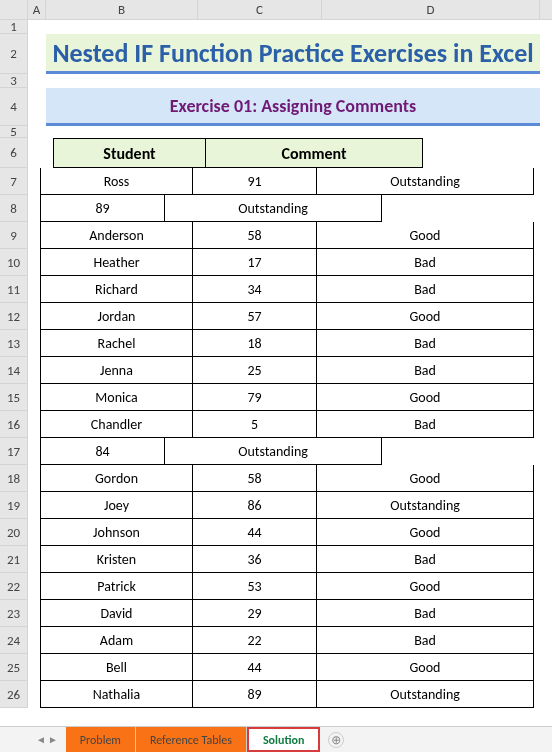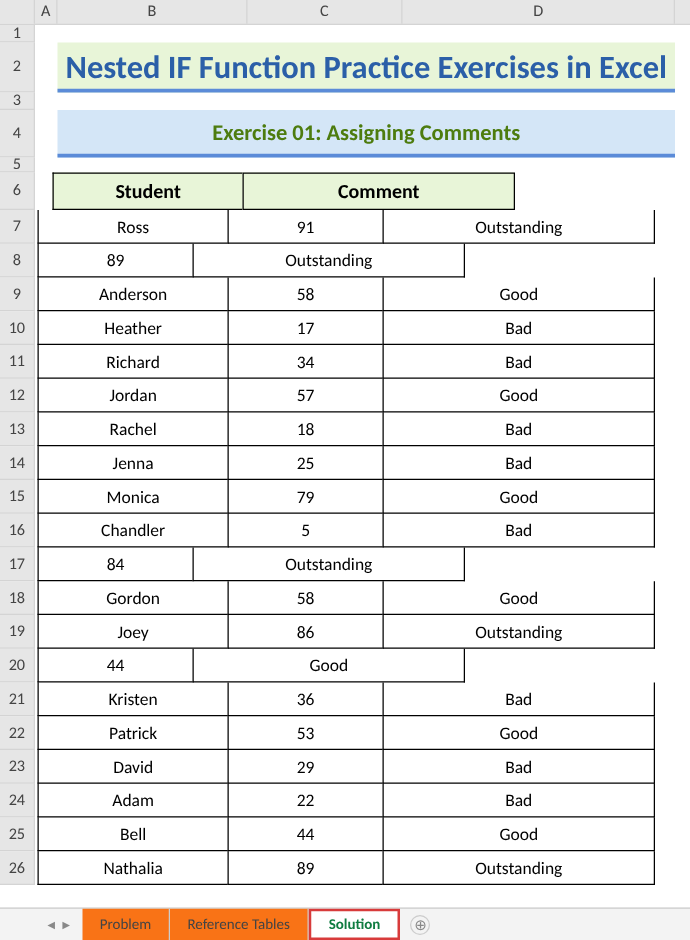--- a/index.html
+++ b/index.html
@@ -66,42 +66,42 @@
   }
   .subtitle-cell {
     margin-left: 18px;
     width: 494px;
     height: 38px;
     background: #d4e6f7;
     border-bottom: 3px solid #5b8bd8;
     display: flex; align-items: center; justify-content: center;
     font-size: 18px;
     font-weight: bold;
-    color: #4d7c0f;
+    color: #701a75;
   }
   .table-header {
     display: flex;
-    margin-left: 14px;
+    margin-left: 25px;
     height: 30px;
   }
   .table-header div {
     background: #e8f5d8;
     border: 1px solid #000;
     border-right: none;
     font-weight: bold;
     font-size: 16px;
     display: flex; align-items: center; justify-content: center;
   }
   .table-header div:last-child { border-right: 1px solid #000; }
   .tb-b { width: 152px; }
   .tb-c { width: 124px; }
   .tb-d { width: 218px; }
   .data-row {
     display: flex;
-    margin-left: 2px;
+    margin-left: 12px;
     height: 27px;
   }
   .data-row div {
     border-left: 1px solid #000;
     border-bottom: 1px solid #000;
     font-size: 14px;
     display: flex; align-items: center; justify-content: center;
   }
   .data-row div:last-child { border-right: 1px solid #000; }
 
@@ -295,20 +295,21 @@
         <div class="row-head r-data">19</div>
         <div class="data-row">
           <div class="tb-b">Joey</div>
           <div class="tb-c">86</div>
           <div class="tb-d">Outstanding</div>
         </div>
       </div>
       <div class="body-row r-data">
         <div class="row-head r-data">20</div>
         <div class="data-row">
+          <div class="tb-b">Johnson</div>
           <div class="tb-c">44</div>
           <div class="tb-d">Good</div>
         </div>
       </div>
       <div class="body-row r-data">
         <div class="row-head r-data">21</div>
         <div class="data-row">
           <div class="tb-b">Kristen</div>
           <div class="tb-c">36</div>
           <div class="tb-d">Bad</div>

